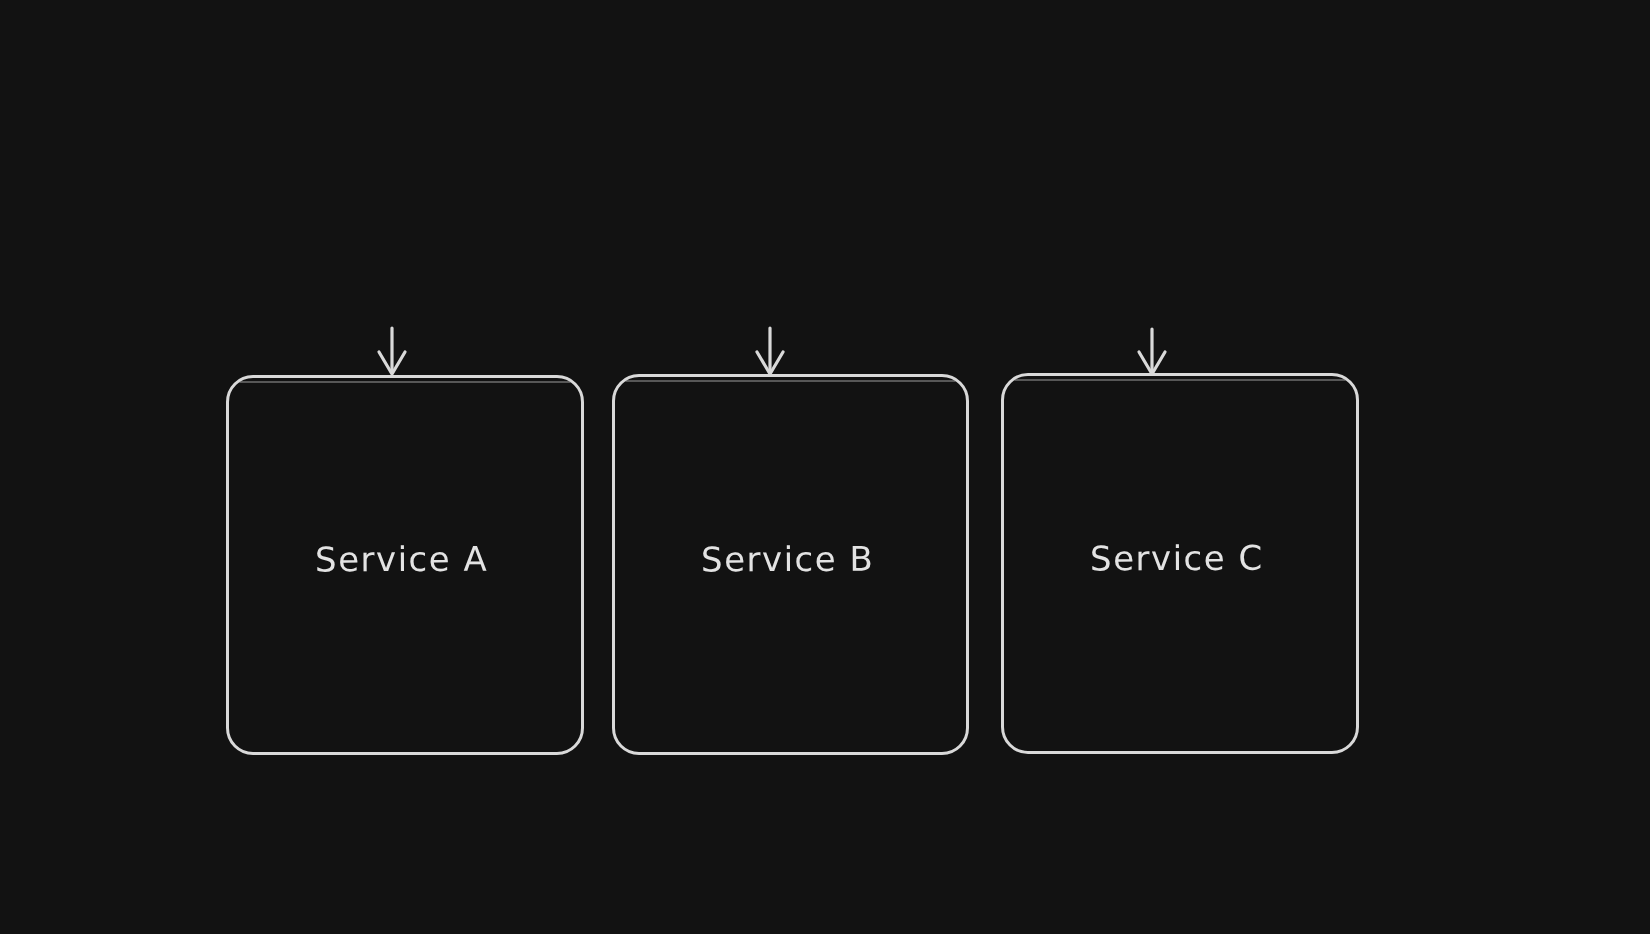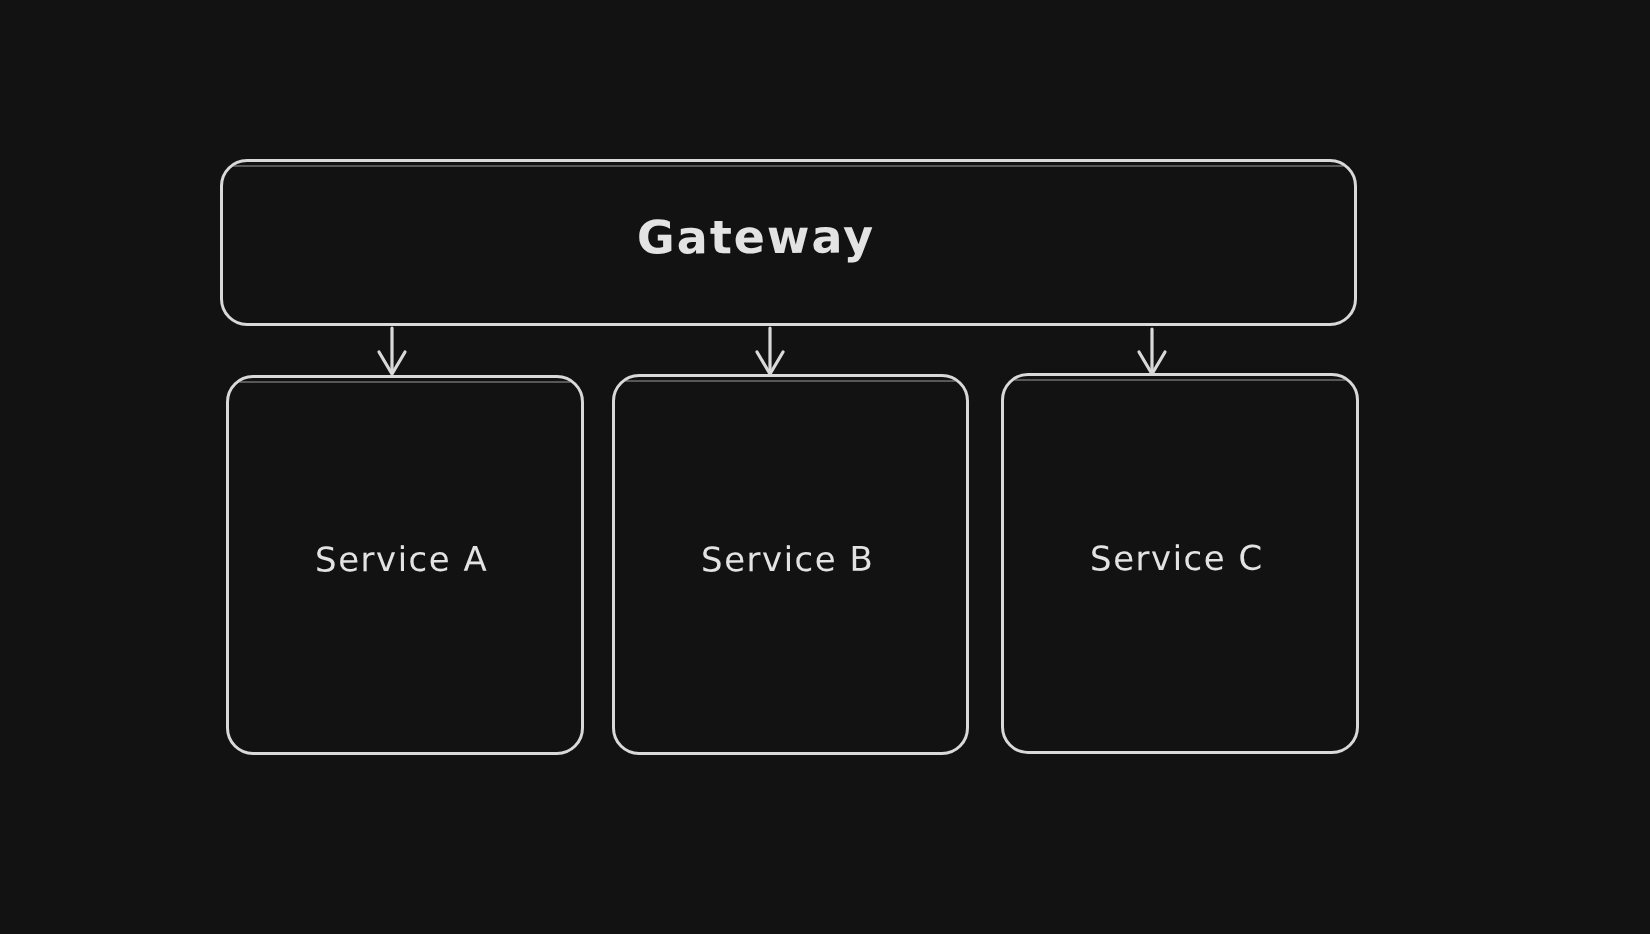--- a/index.html
+++ b/index.html
@@ -71,23 +71,20 @@
     stroke-linecap:round;
     stroke-linejoin:round;
     pointer-events:stroke;
   }
 </style>
 </head>
 <body>
 
 <div class="scene">
 
-  <div class="node node-gateway">
-    <span class="label">Gateway</span>
-  </div>
 
   <svg class="arrows" viewBox="0 0 1650 934" xmlns="http://www.w3.org/2000/svg">
     <g>
       <path d="M392,328 L392,372"></path>
       <path d="M379,352 L392,374 L405,352"></path>
     </g>
     <g>
       <path d="M770,328 L770,372"></path>
       <path d="M757,352 L770,374 L783,352"></path>
     </g>

